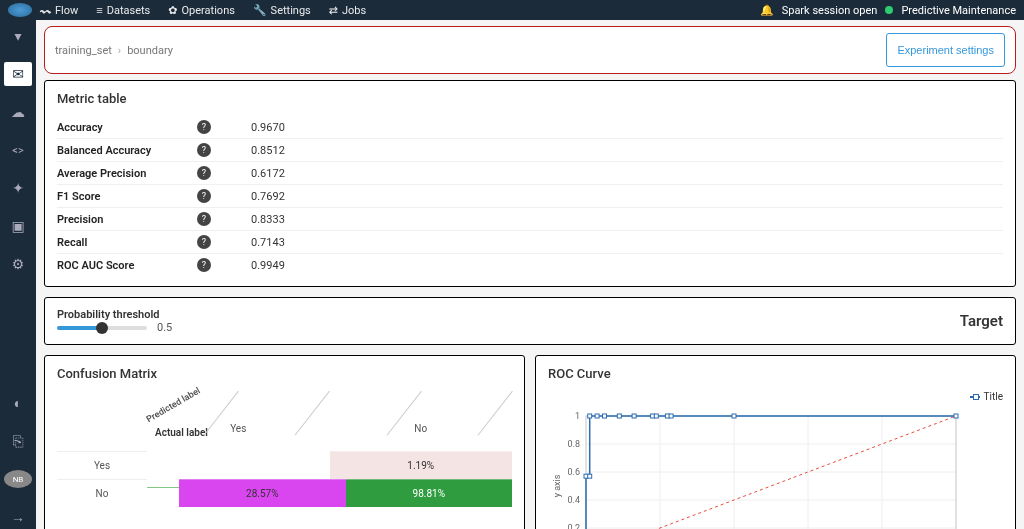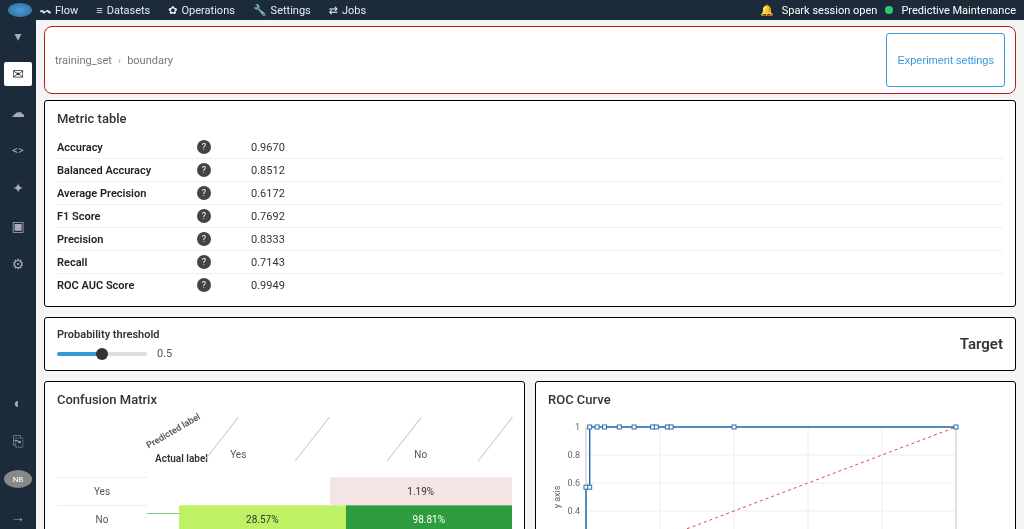--- a/index.html
+++ b/index.html
@@ -13,31 +13,31 @@
 .shell { display: flex; height: calc(100% - 20px); }
 .sidebar { width: 36px; background: #1c2b3a; display: flex; flex-direction: column; align-items: center; padding-top: 4px; gap: 14px; color: #aab; }
 .sidebar .sb-item { width: 28px; height: 24px; display: flex; align-items: center; justify-content: center; cursor: pointer; font-size: 14px; }
 .sidebar .sb-item.active { background: #fff; color: #1c2b3a; border-radius: 2px; }
 .sidebar .spacer { flex: 1; }
 .sidebar .nb { width: 40px; height: 18px; border-radius: 50%; background: #888; color: #fff; font-size: 8px; display: flex; align-items: center; justify-content: center; }
 .content { flex: 1; overflow: auto; padding: 0 8px 8px; }
 .breadcrumb-row { background: #fff; border: 1px solid #b91c1c; border-radius: 8px; margin: 6px 0; padding: 6px 10px; display: flex; align-items: center; justify-content: space-between; font-size: 11px; }
 .breadcrumb { color: #777; display: flex; align-items: center; gap: 6px; }
 .breadcrumb .sep { color: #aaa; }
-.exp-btn { border: 1px solid #3498db; color: #3498db; background: #fff; padding: 20px 10px; border-radius: 3px; cursor: pointer; font-size: 11px; }
+.exp-btn { border: 1px solid #3498db; color: #3498db; background: #fff; padding: 10px 10px; border-radius: 3px; cursor: pointer; font-size: 11px; }
 .card { background: #fff; border: 1px solid #000000; border-radius: 3px; margin-bottom: 10px; padding: 10px 12px; }
 .card h3 { font-size: 13px; font-weight: 500; margin-bottom: 10px; color: #333; }
 .metric-table { width: 100%; }
 .metric-row { display: flex; align-items: center; padding: 4px 0; border-bottom: 1px solid #f0f0f0; font-size: 11px; gap: 16px; }
 .metric-row:last-child { border-bottom: none; }
 .metric-name { width: 120px; font-weight: 600; color: #222; }
 .metric-help { width: 14px; height: 14px; border-radius: 50%; background: #444; color: #fff; font-size: 9px; display: inline-flex; align-items: center; justify-content: center; margin-left: 4px; cursor: pointer; }
 .metric-val { margin-left: 24px; color: #333; }
 .thresh-row { display: flex; align-items: center; justify-content: space-between; }
-.thresh-left { display: flex; flex-direction: column; gap: 6px; }
+.thresh-left { display: flex; flex-direction: column; }
 .thresh-label { font-size: 11px; font-weight: 600; }
 .slider-wrap { display: flex; align-items: center; gap: 10px; }
 .slider { position: relative; width: 90px; height: 4px; background: #ddd; border-radius: 2px; }
 .slider .fill { position: absolute; left: 0; top: 0; height: 100%; width: 50%; background: #3498db; border-radius: 2px; }
 .slider .thumb { position: absolute; left: 50%; top: 50%; width: 12px; height: 12px; background: #333; border-radius: 50%; transform: translate(-50%, -50%); }
 .slider-val { font-size: 11px; color: #555; }
 .target-lbl { font-size: 15px; font-weight: 600; }
 .two-col { display: flex; gap: 10px; }
 .two-col .card { flex: 1; }
 .cm-wrap { position: relative; }
@@ -204,29 +204,33 @@
             <div class="cm-colhead">No</div>
           </div>
           <div id="cm-body">
               <div class="cm-row">
                 <div class="cm-rowlabel">Yes</div>
                 <div class="cm-cell" style="background: rgb(76, 175, 80); color: rgb(255, 255, 255); margin-top: 36px;">71.43%</div>
                 <div class="cm-cell" style="background: rgb(244, 228, 228);">1.19%</div>
               </div>
               <div class="cm-row">
                 <div class="cm-rowlabel">No</div>
-                <div class="cm-cell" style="background: #bef264; margin-left: 32px;">28.57%</div>
+                <div class="cm-cell" style="background: #d946ef; margin-left: 32px;">28.57%</div>
                 <div class="cm-cell" style="background: rgb(46, 156, 63); color: rgb(255, 255, 255);">98.81%</div>
               </div>
             </div>
         </div>
       </div>
 
       <div class="card">
         <h3>ROC Curve</h3>
+        <div class="roc-legend">
+          <span class="dot"></span>
+          <span>Title</span>
+        </div>
         <svg id="roc-svg" width="420" height="170">
             <line x1="38" x2="38" y1="150" y2="10" stroke="#eee"></line>
             <line x1="38" x2="408" y1="150" y2="150" stroke="#eee"></line>
             <text x="38" y="162" text-anchor="middle">0</text>
             <text x="32" y="153" text-anchor="end">0</text>
             <line x1="112" x2="112" y1="150" y2="10" stroke="#eee"></line>
             <line x1="38" x2="408" y1="122" y2="122" stroke="#eee"></line>
             <text x="112" y="162" text-anchor="middle">0.2</text>
             <text x="32" y="125" text-anchor="end">0.2</text>
             <line x1="186" x2="186" y1="150" y2="10" stroke="#eee"></line>

